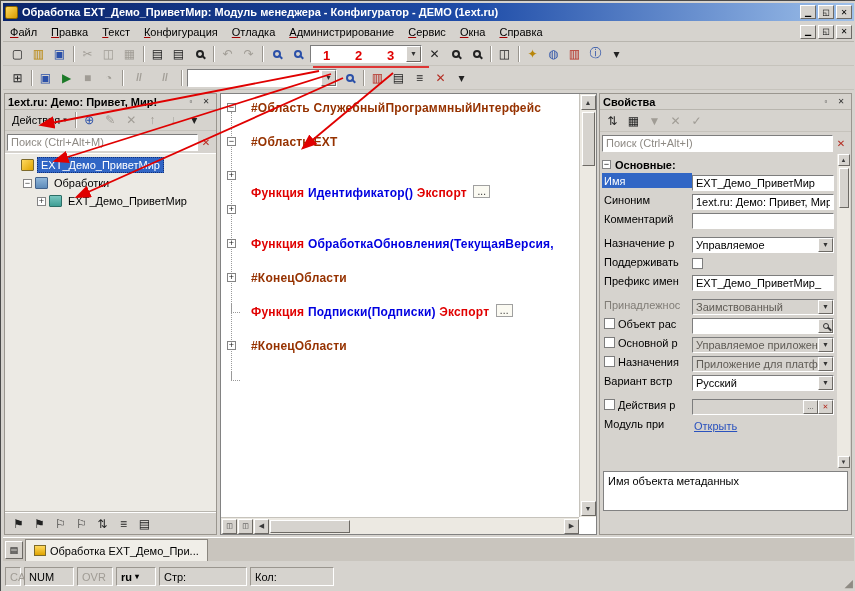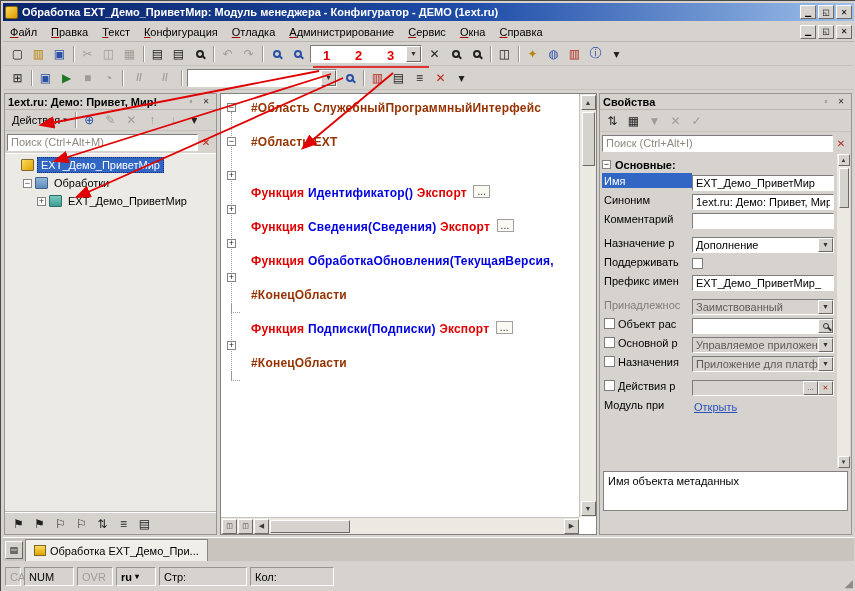--- a/index.html
+++ b/index.html
@@ -291,21 +291,20 @@
         <span class="fstub" style="top: 278px;"></span>
       </div>
     <div id="code-lines">
         <div class="cl"><span class="t-dir">#Область СлужебныйПрограммныйИнтерфейс</span></div>
         <div class="cl"></div>
         <div class="cl"><span class="t-dir">#Область EXT</span></div>
         <div class="cl"></div>
         <div class="cl"></div>
         <div class="cl"><span class="t-kw">Функция </span><span class="t-id">Идентификатор()</span><span class="t-kw"> Экспорт </span><span class="t-box">...</span></div>
         <div class="cl"></div>
-        <div class="cl"><span class="t-kw">Функция </span><span class="t-id">Сведения(Сведения)</span><span class="t-kw"> Экспорт </span><span class="t-box">...</span></div>
         <div class="cl"></div>
         <div class="cl"><span class="t-kw">Функция </span><span class="t-id">ОбработкаОбновления(ТекущаяВерсия,</span></div>
         <div class="cl"></div>
         <div class="cl"><span class="t-dir">#КонецОбласти</span></div>
         <div class="cl"></div>
         <div class="cl"><span class="t-kw">Функция </span><span class="t-id">Подписки(Подписки)</span><span class="t-kw"> Экспорт </span><span class="t-box">...</span></div>
         <div class="cl"></div>
         <div class="cl"><span class="t-dir">#КонецОбласти</span></div>
       </div>
     <div id="ed-vscroll">
@@ -373,21 +372,21 @@
               <input class="pfield" style="">
             </div>
           </div>
           <div class="pgap"></div>
           <div class="prow">
             <div class="plabel">
               <span class="plt">Назначение р</span>
             </div>
             <div class="pval">
               <div class="pfield dd">
-                <span class="ddtext">Дополнение</span>
+                <span class="ddtext">Управляемое</span>
                 <span class="ddbtn">▼</span>
               </div>
             </div>
           </div>
           <div class="prow">
             <div class="plabel">
               <span class="plt">Поддерживать</span>
             </div>
             <div class="pval">
               <span class="cb"></span>
@@ -440,20 +439,31 @@
             </div>
           </div>
           <div class="prow">
             <div class="plabel">
               <span class="cb"></span>
               <span class="plt">Назначения</span>
             </div>
             <div class="pval">
               <div class="pfield dd pdis">
                 <span class="ddtext">Приложение для платфор</span>
+                <span class="ddbtn">▼</span>
+              </div>
+            </div>
+          </div>
+          <div class="prow">
+            <div class="plabel">
+              <span class="plt">Вариант встр</span>
+            </div>
+            <div class="pval">
+              <div class="pfield dd">
+                <span class="ddtext">Русский</span>
                 <span class="ddbtn">▼</span>
               </div>
             </div>
           </div>
           <div class="pgap"></div>
           <div class="prow">
             <div class="plabel">
               <span class="cb"></span>
               <span class="plt">Действия р</span>
             </div>

